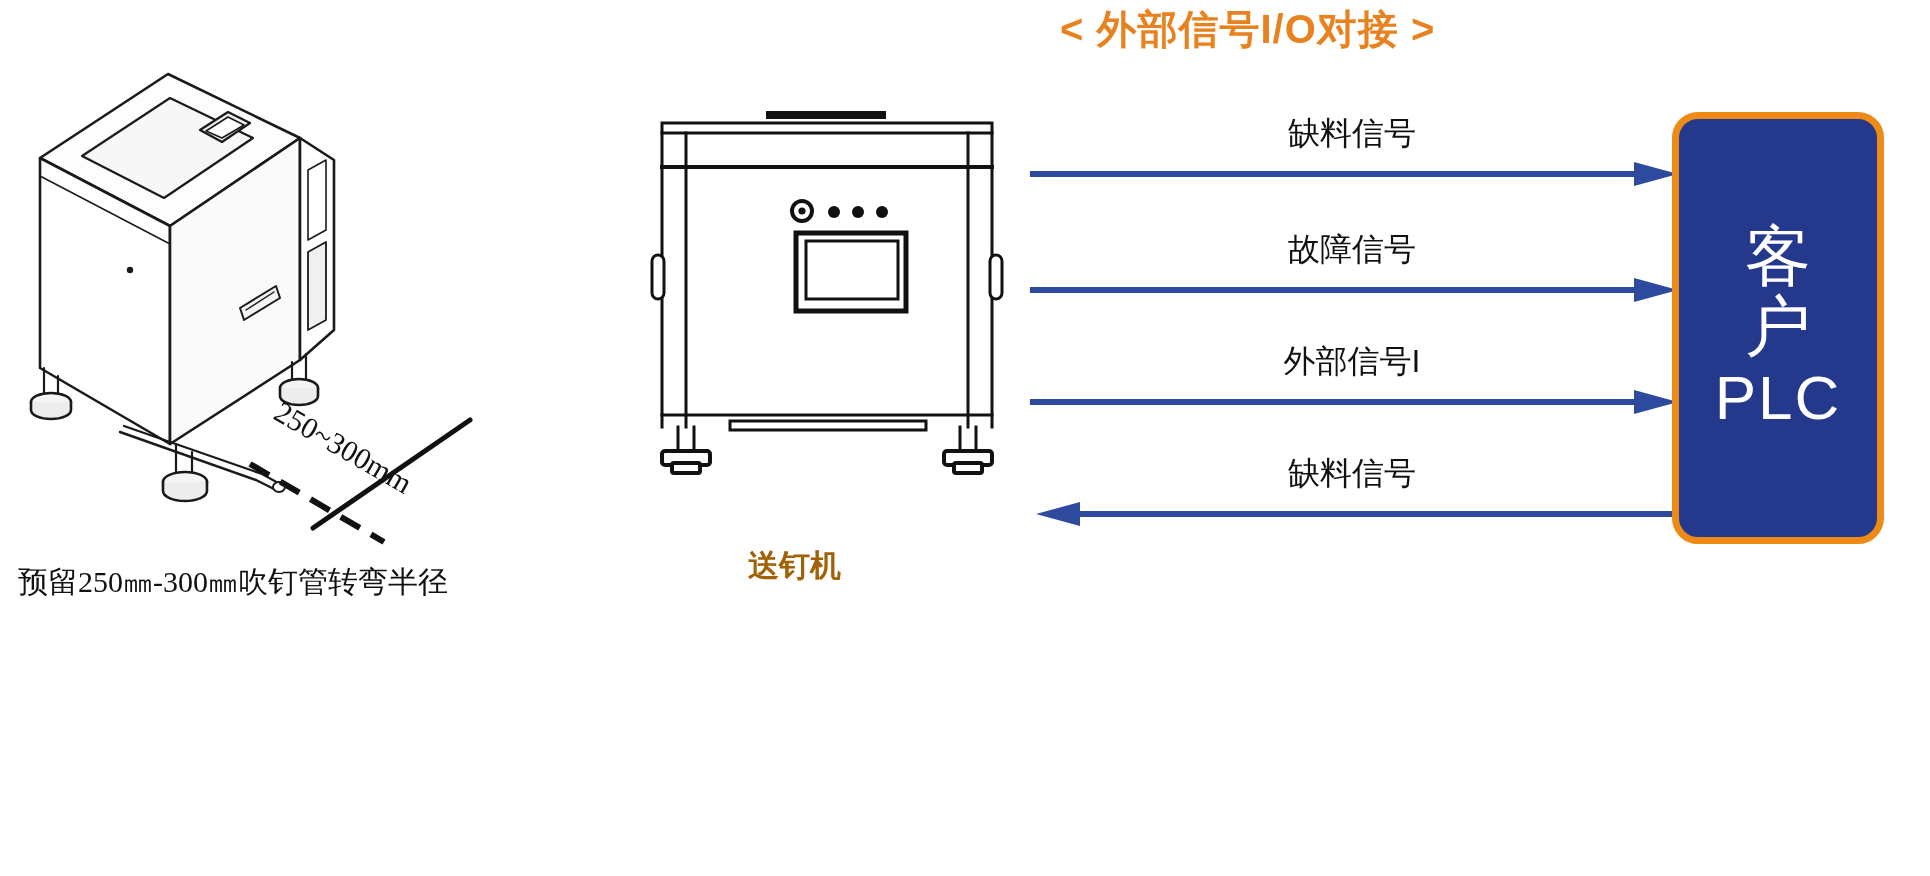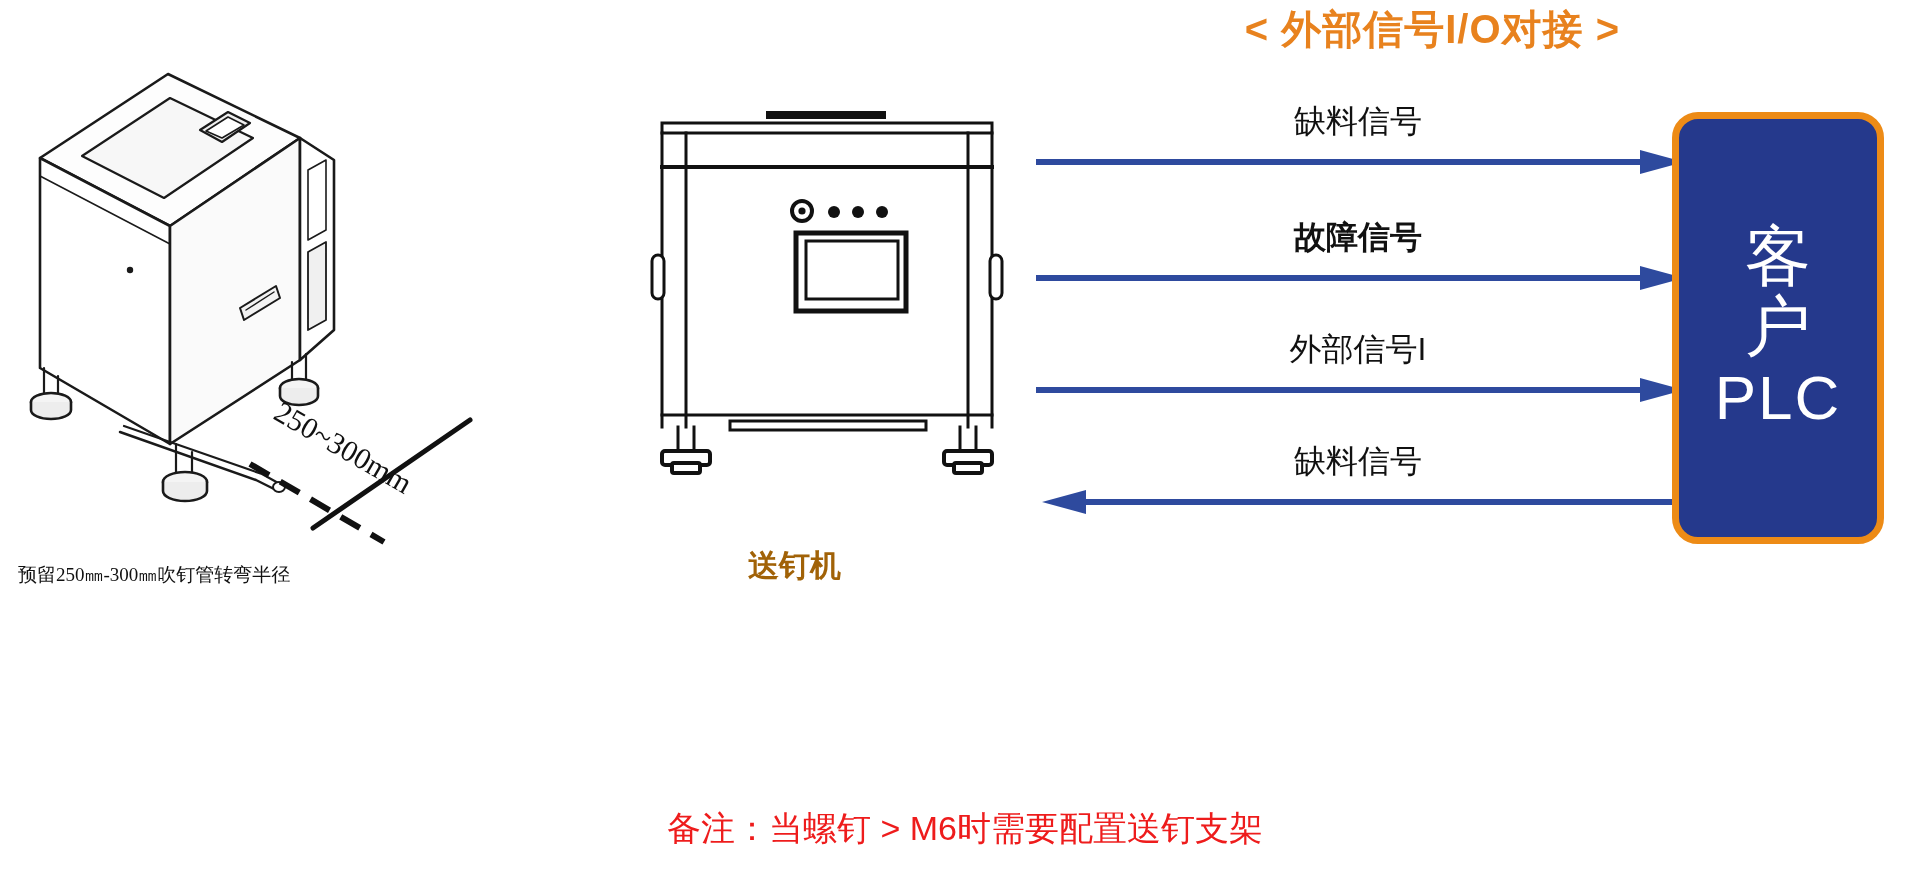--- a/index.html
+++ b/index.html
@@ -17,42 +17,42 @@
     background: #ffffff;
     overflow: hidden;
   }
 
   
   .title {
     position: absolute;
     left: 1060px;
     top: 2px;
     width: 560px;
-    text-align: right;
+    text-align: left;
     font-size: 40px;
     font-weight: bold;
     color: #E8821E;
     letter-spacing: 1px;
     white-space: nowrap;
   }
 
   
   .left-illustration {
     position: absolute;
     left: 0px;
     top: 30px;
     width: 560px;
     height: 520px;
   }
 
   .caption-left {
     position: absolute;
     left: 18px;
     top: 562px;
-    font-size: 19px;
+    font-size: 30px;
     color: #111111;
     white-space: nowrap;
     font-family: "Liberation Serif", "DejaVu Serif", serif;
   }
 
   
   .center-illustration {
     position: absolute;
     left: 620px;
     top: 105px;
@@ -72,23 +72,24 @@
   
   .signals {
     position: absolute;
     left: 1010px;
     top: 100px;
     width: 660px;
     height: 420px;
   }
   .signal-row {
     position: absolute;
-    left: 18px;
+    left: 12px;
     width: 660px;
     height: 100px;
+    margin-top: 12px;
   }
   .signal-label {
     position: absolute;
     left: 0;
     width: 660px;
     top: 0px;
     text-align: center;
     font-size: 32px;
     color: #111111;
     white-space: nowrap;
@@ -261,21 +262,21 @@
     <div class="signal-row" style="top:0px;">
       <div class="signal-label">缺料信号</div>
       <div class="signal-arrow">
         <svg width="660" height="26" viewBox="0 0 660 26" xmlns="http://www.w3.org/2000/svg">
           <path d="M8 14 L620 14" stroke="#2E4A9E" stroke-width="6" fill="none"></path>
           <path d="M612 2 L656 14 L612 26 Z" fill="#2E4A9E"></path>
         </svg>
       </div>
     </div>
 
-    <div class="signal-row" style="top:116px;font-weight:bold;">
+    <div class="signal-row" style="top:116px;">
       <div class="signal-label">故障信号</div>
       <div class="signal-arrow">
         <svg width="660" height="26" viewBox="0 0 660 26" xmlns="http://www.w3.org/2000/svg">
           <path d="M8 14 L620 14" stroke="#2E4A9E" stroke-width="6" fill="none"></path>
           <path d="M612 2 L656 14 L612 26 Z" fill="#2E4A9E"></path>
         </svg>
       </div>
     </div>
 
     <div class="signal-row" style="top:228px;">
@@ -299,15 +300,14 @@
     </div>
 
   </div>
 
   <div class="plc-box">
     <div class="plc-cn">客</div>
     <div class="plc-cn">户</div>
     <div class="plc-en">PLC</div>
   </div>
 
-  <div class="footnote">备注：当螺钉 &gt; M6时需要配置送钉支架</div>
 
 </div>
 
 </body></html>

